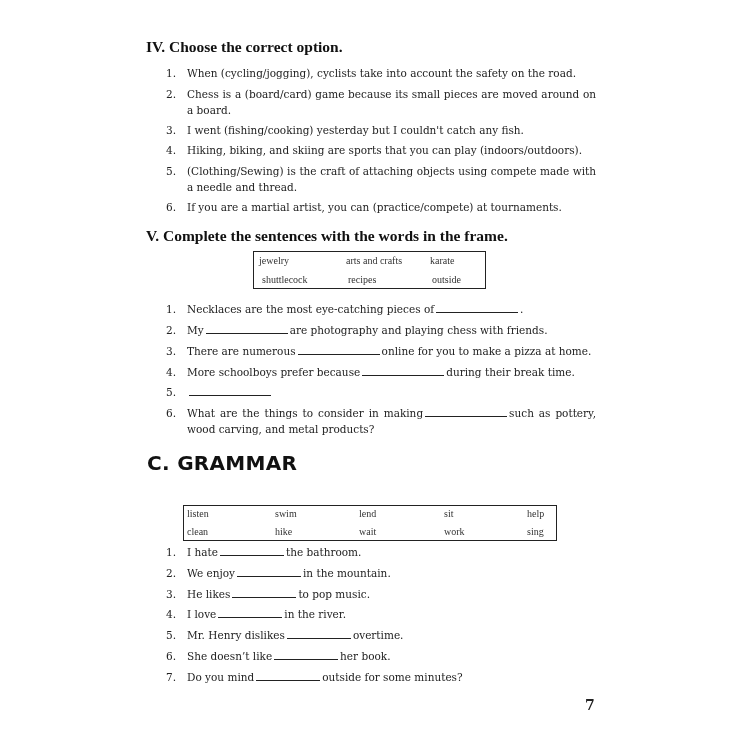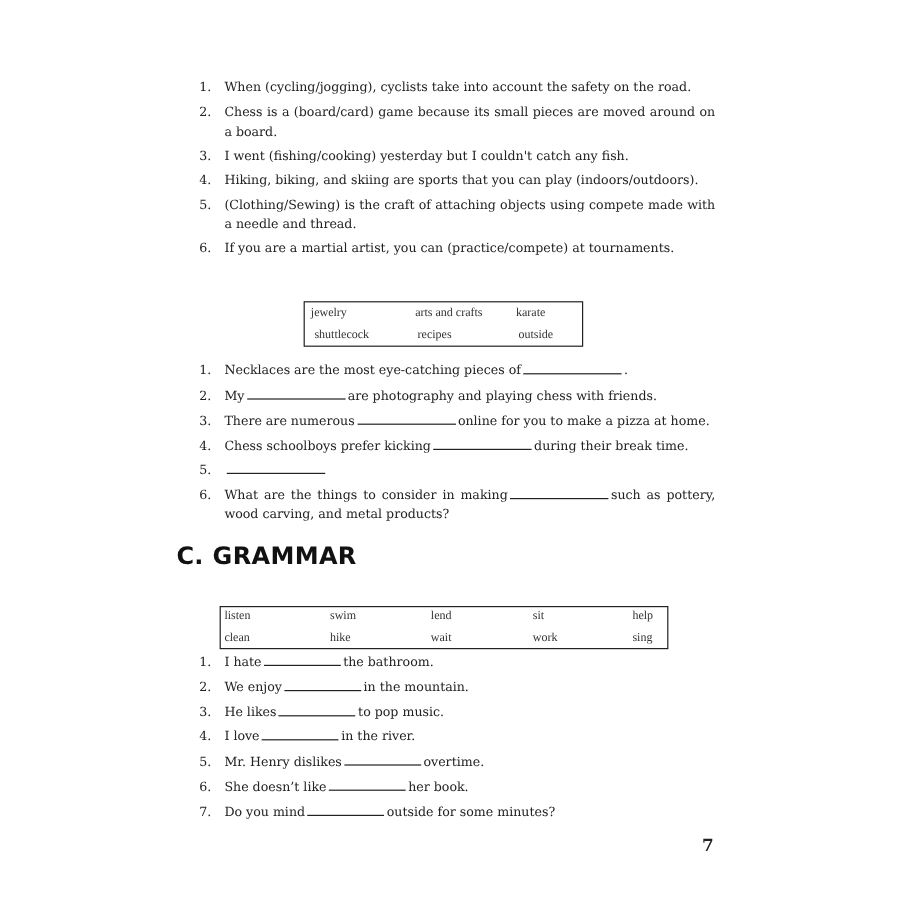--- a/index.html
+++ b/index.html
@@ -14,20 +14,21 @@
   .blank { display:inline-block; border-bottom:1px solid #222; height:10px; vertical-align:baseline; margin:0 2px; }
   .frame { position:absolute; border:1.5px solid #222; font-family:Liberation Serif, serif; font-size:10px; color:#333; }
   .frame span { position:absolute; white-space:nowrap; }
   .pagenum { position:absolute; left:585px; top:697px; font-family:"DejaVu Serif", serif; font-weight:bold; font-size:14px; color:#222; }
 </style>
 </head>
 <body>
 
 <div class="page">
 
+  <div class="h2" style="top:38px;">IV. Choose the correct option.</div>
 
   <div class="item" style="top:65px;">
     <span class="num">1.</span>
     <span class="txt">When (cycling/jogging), cyclists take into account the safety on the road.</span>
   </div>
   <div class="item" style="top:86px;">
     <span class="num">2.</span>
     <span class="txt">Chess is a (board/card) game because its small pieces are moved around on a board.</span>
   </div>
   <div class="item" style="top:122px;">
@@ -40,20 +41,21 @@
   </div>
   <div class="item" style="top:163px;">
     <span class="num">5.</span>
     <span class="txt">(Clothing/Sewing) is the craft of attaching objects using compete made with a needle and thread.</span>
   </div>
   <div class="item" style="top:199px;">
     <span class="num">6.</span>
     <span class="txt">If you are a martial artist, you can (practice/compete) at tournaments.</span>
   </div>
 
+  <div class="h2" style="top:227px;">V. Complete the sentences with the words in the frame.</div>
 
   <div class="frame" style="left:253px; top:251px; width:231px; height:36px;">
     <span style="left:5px; top:3px;">jewelry</span>
     <span style="left:92px; top:3px;">arts and crafts</span>
     <span style="left:176px; top:3px;">karate</span>
     <span style="left:8px; top:22px;">shuttlecock</span>
     <span style="left:94px; top:22px;">recipes</span>
     <span style="left:178px; top:22px;">outside</span>
   </div>
 
@@ -64,21 +66,21 @@
   <div class="item" style="top:322px;">
     <span class="num">2.</span>
     <span class="txt"><span>My</span><span class="blank" style="width:82px;"></span><span>are photography and playing chess with friends.</span></span>
   </div>
   <div class="item" style="top:343px;">
     <span class="num">3.</span>
     <span class="txt"><span>There are numerous</span><span class="blank" style="width:82px;"></span><span>online for you to make a pizza at home.</span></span>
   </div>
   <div class="item" style="top:364px;">
     <span class="num">4.</span>
-    <span class="txt"><span>Chess schoolboys prefer kicking</span><span class="blank" style="width:82px;"></span><span>during their break time.</span></span>
+    <span class="txt"><span>More schoolboys prefer because</span><span class="blank" style="width:82px;"></span><span>during their break time.</span></span>
   </div>
   <div class="item" style="top:384px;">
     <span class="num">5.</span>
     <span class="txt"><span></span><span class="blank" style="width:82px;"></span></span>
   </div>
   <div class="item" style="top:405px;">
     <span class="num">6.</span>
     <span class="txt"><span>What are the things to consider in making</span><span class="blank" style="width:82px;"></span><span>such as pottery, wood carving, and metal products?</span></span>
   </div>
 

